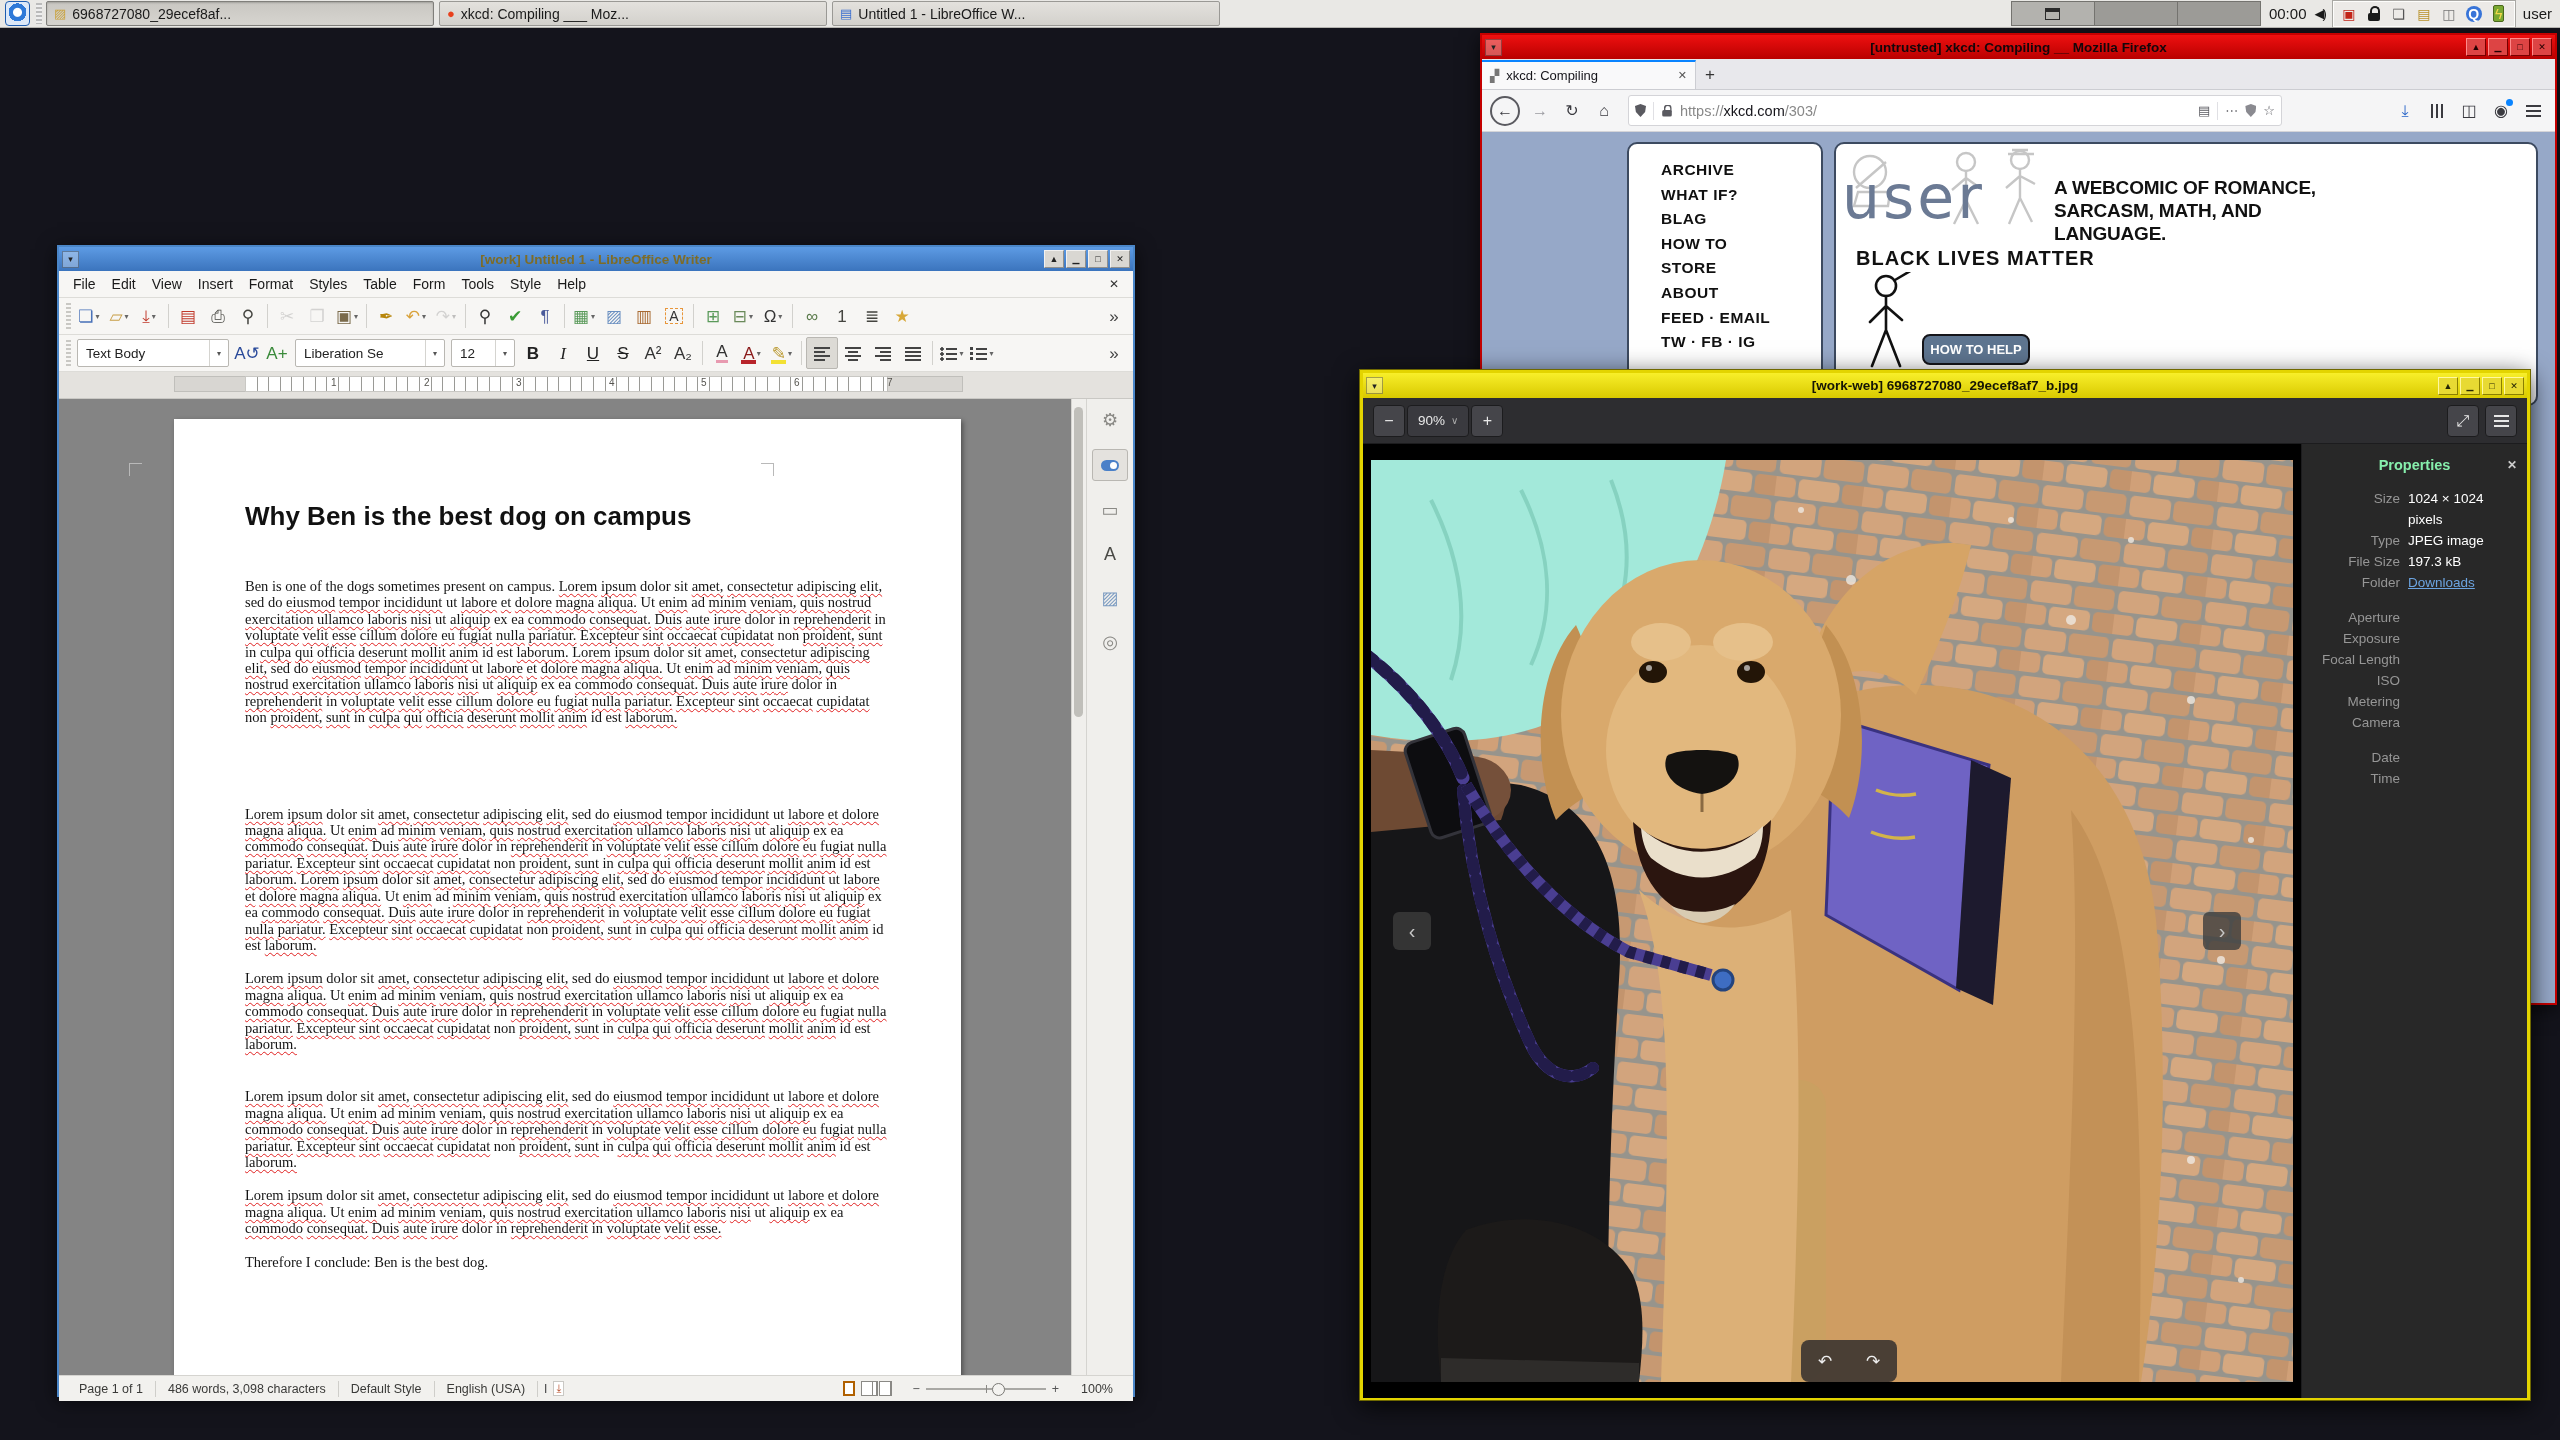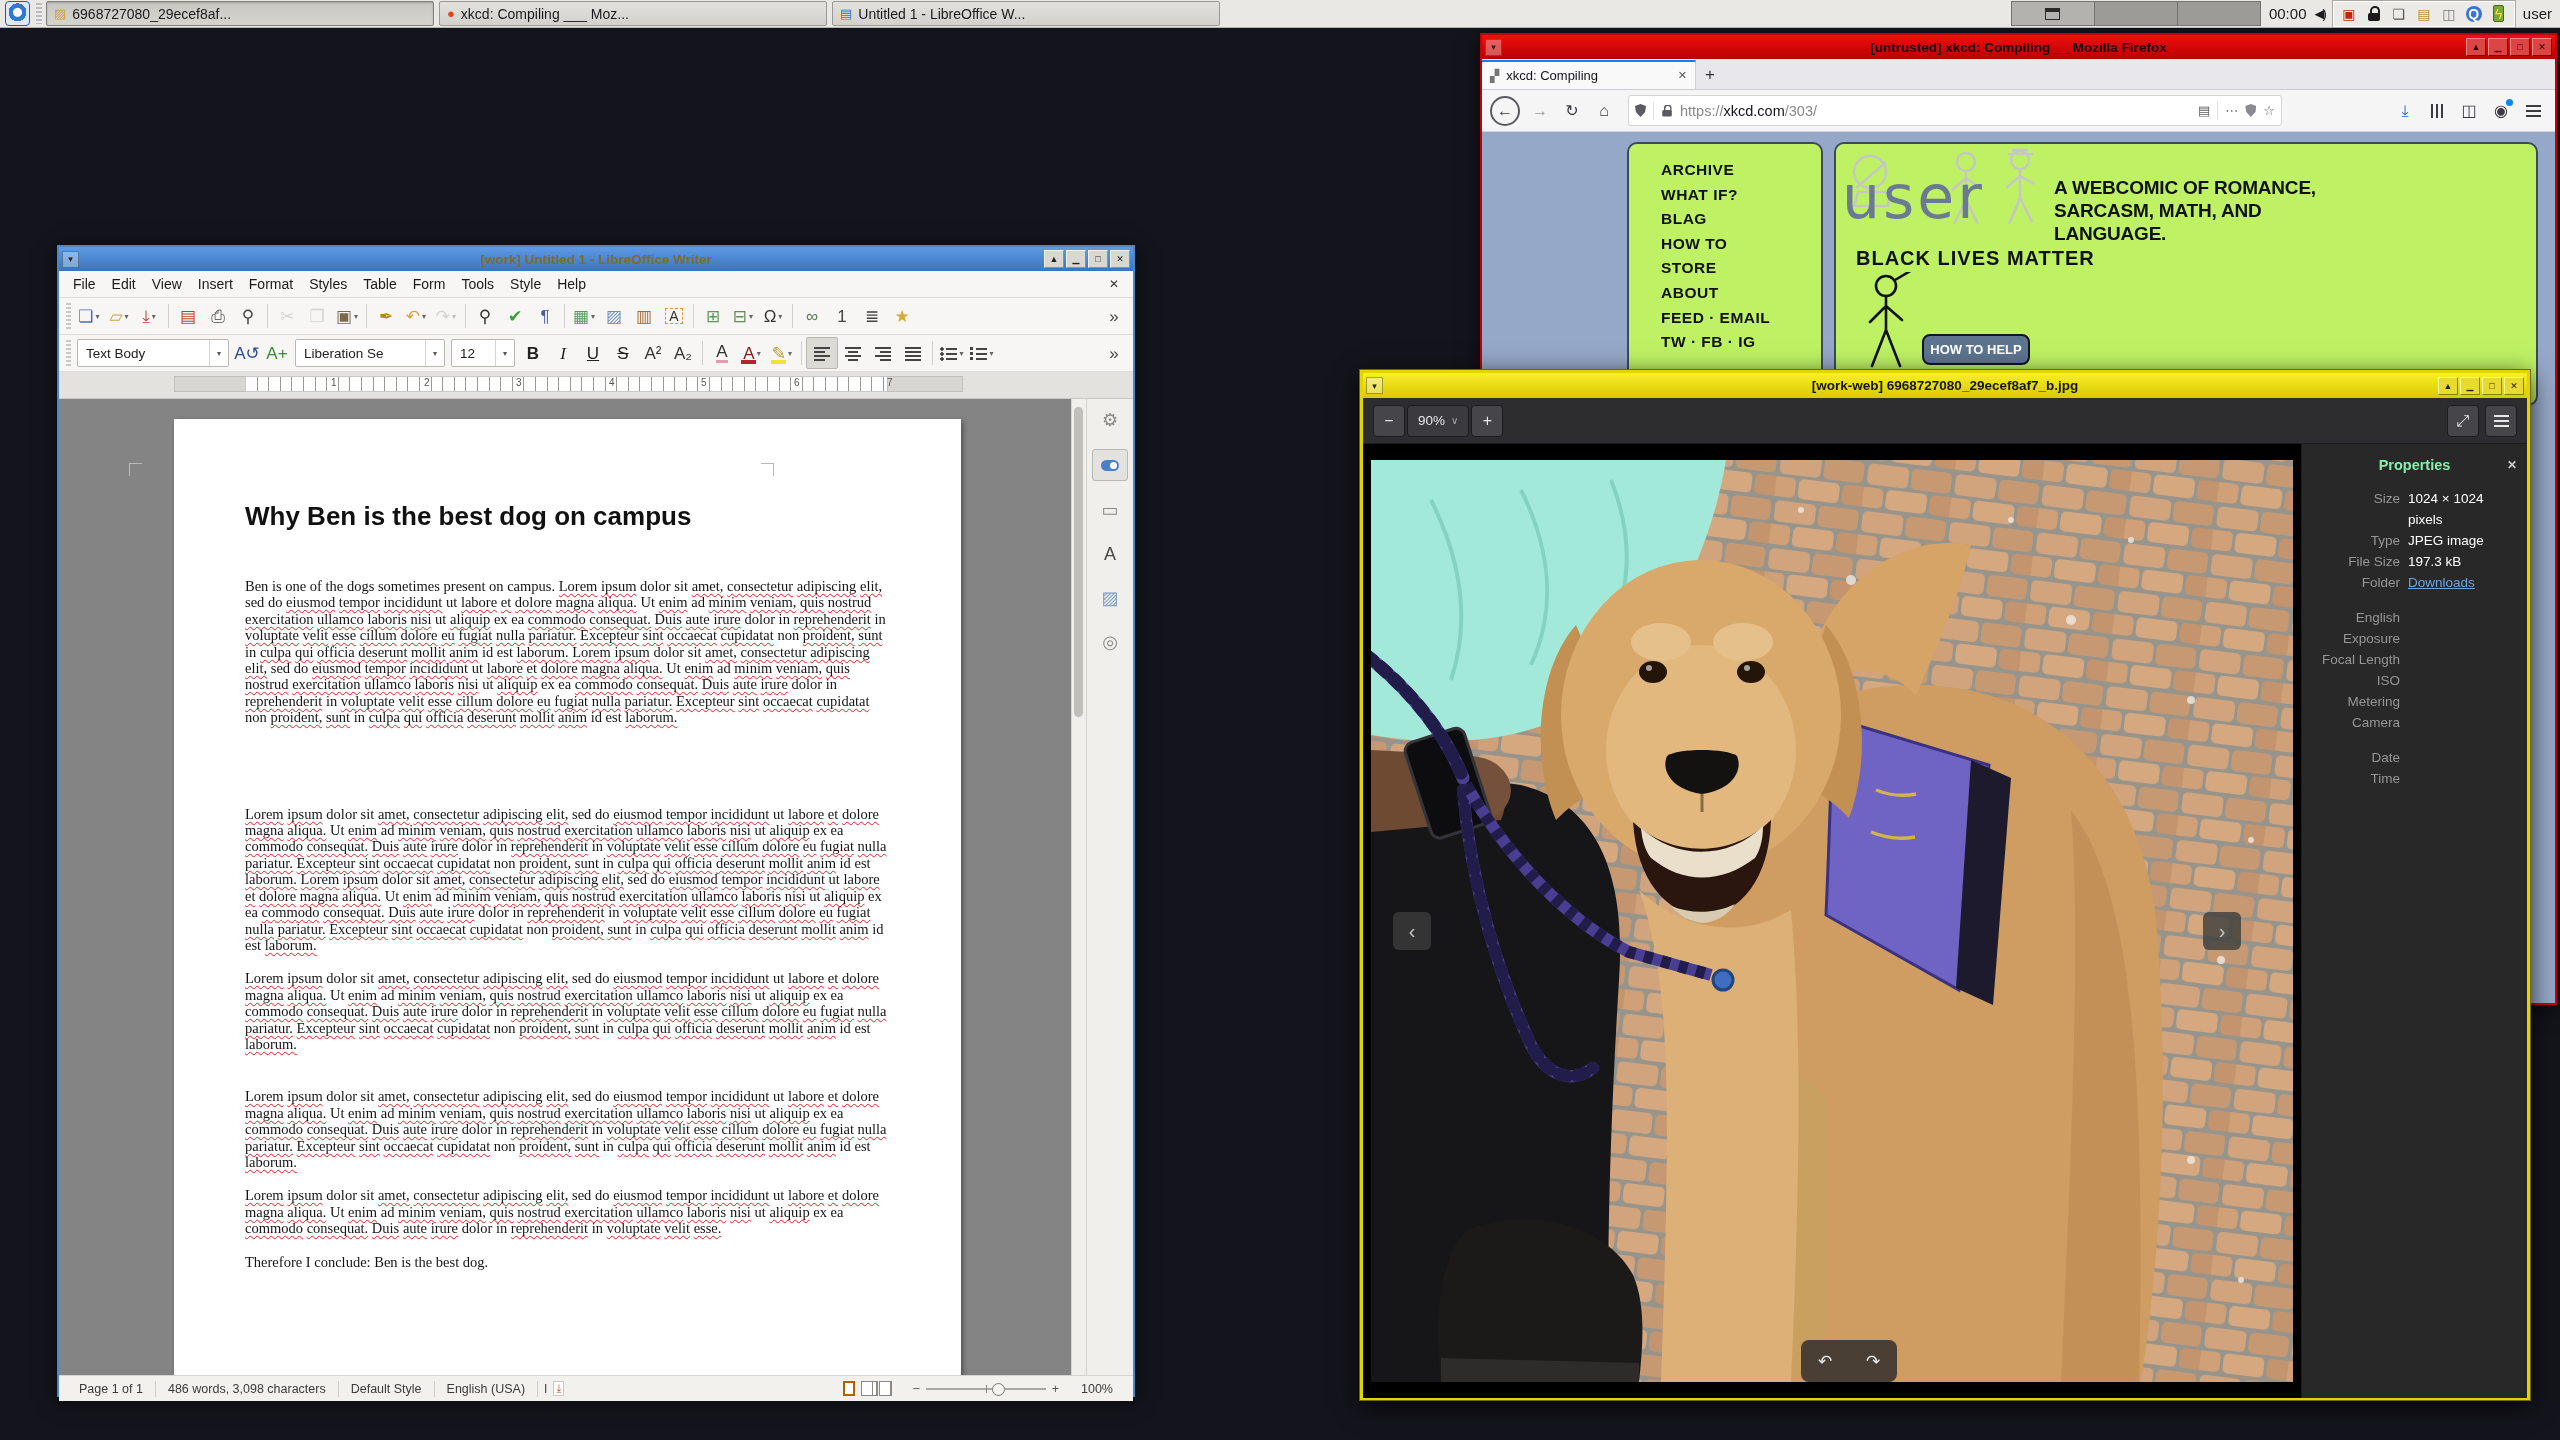--- a/index.html
+++ b/index.html
@@ -177,21 +177,21 @@
   .urlbar{flex:0 0 640px;height:29px;background:#fff;border:1px solid #d4d4d8;border-radius:3px;
     display:flex;align-items:center;padding:0 6px;gap:7px;font-size:14.5px;margin:0 6px}
   .urlbar .usep{width:1px;height:18px;background:#e0e0e4}
   .urltext{flex:1;white-space:nowrap;overflow:hidden;color:#15141a}
   .urltext .dim{color:#888}
   .uic{color:#5a5a60;font-size:13px;display:flex;align-items:center}
   .nav-right{display:flex;align-items:center;gap:4px;margin-left:auto}
   .acct{position:relative}
   .acct .bluedot{position:absolute;right:2px;top:2px;width:7px;height:7px;border-radius:50%;background:#0a84ff}
   .ffcontent{position:relative;height:871px;background:#96a8c8;overflow:hidden}
-  .xkbox{position:absolute;background:#bef264;border:2px solid #3c4a60;border-radius:10px}
+  .xkbox{position:absolute;background:#ffffff;border:2px solid #3c4a60;border-radius:10px}
   .xknav{left:145px;top:10px;width:196px;height:250px;padding:14px 0 0 32px;box-sizing:border-box}
   .xknav .xklink{display:block;font-weight:bold;font-size:15.5px;letter-spacing:.5px;color:#101010;
     line-height:24.6px;white-space:nowrap}
   .xkmain{left:352px;top:10px;width:700px;height:260px}
   .xklogo-sketch{position:absolute;left:12px;top:4px}
   .xklogo{position:absolute;left:6px;top:18px;font-size:60px;color:#6b7a94;letter-spacing:3px;
     font-family:"DejaVu Sans",sans-serif}
   .xktag{position:absolute;left:218px;top:32px;width:300px;font-weight:bold;font-size:19px;line-height:23px;
     color:#111;letter-spacing:-0.2px}
   .xkblm{position:absolute;left:20px;top:103px;font-weight:bold;font-size:20px;letter-spacing:1px;color:#111}
@@ -919,21 +919,21 @@
               <span class="plabel">File Size</span>
               <span class="pvalue">197.3 kB</span>
             </div>
 
             <div class="prow">
               <span class="plabel">Folder</span>
               <span class="pvalue plink">Downloads</span>
             </div>
 
             <div class="prow gap-g">
-              <span class="plabel">English</span>
+              <span class="plabel">Aperture</span>
               <span class="pvalue"></span>
             </div>
 
             <div class="prow">
               <span class="plabel">Exposure</span>
               <span class="pvalue"></span>
             </div>
 
             <div class="prow">
               <span class="plabel">Focal Length</span>

